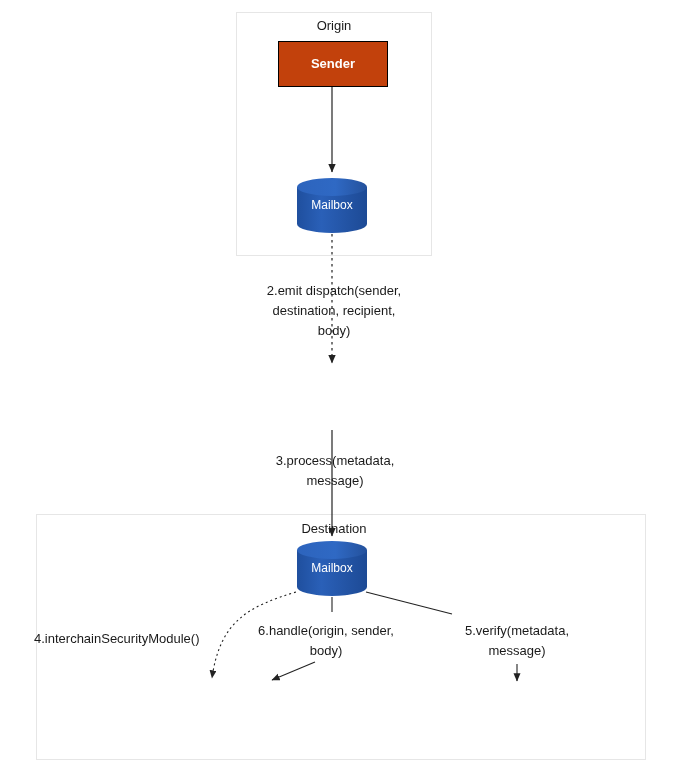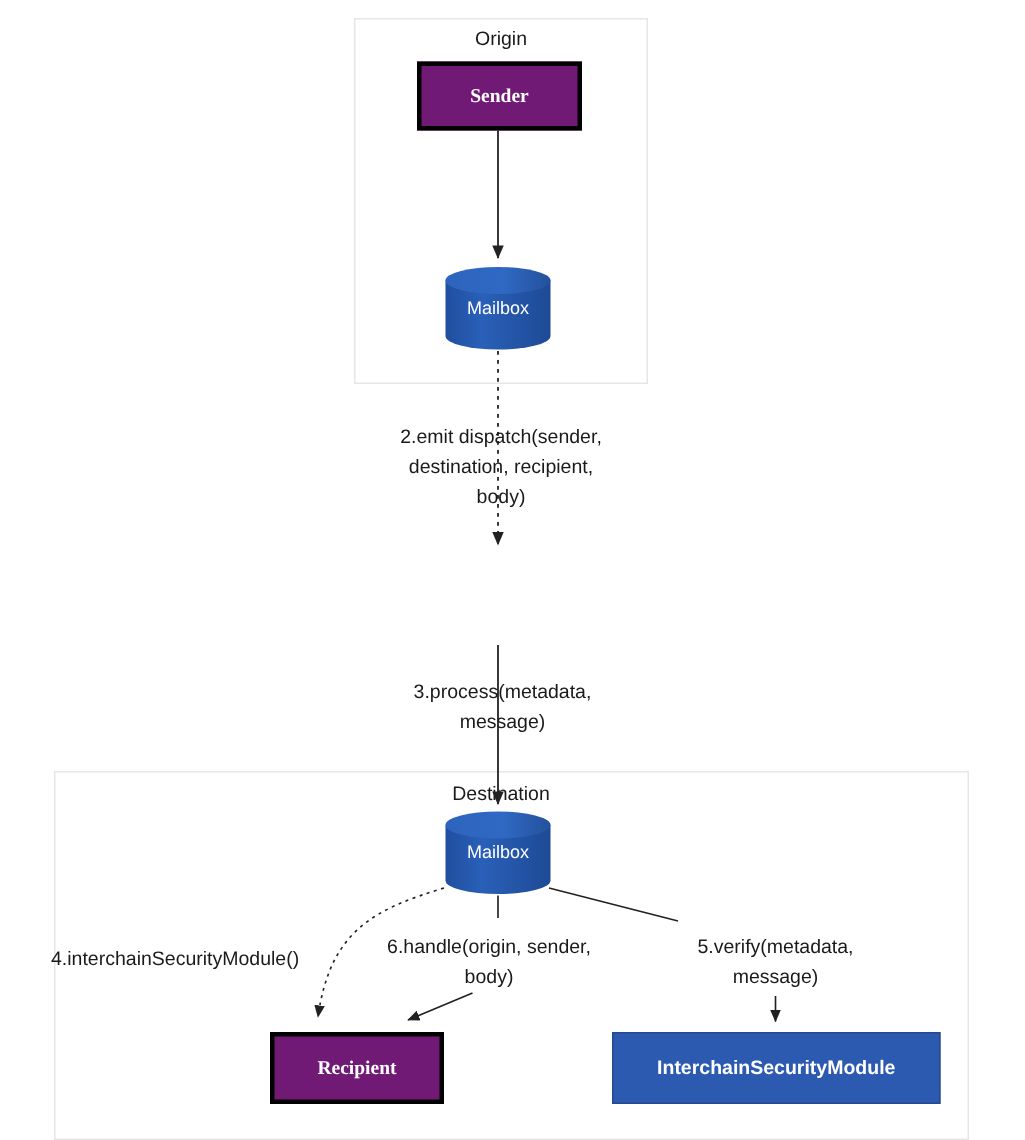--- a/index.html
+++ b/index.html
@@ -60,23 +60,22 @@
     justify-content: center;
     box-sizing: border-box;
     color: #ffffff;
     font-weight: bold;
     font-size: 13px;
     font-family: "Liberation Sans", sans-serif;
     text-align: center;
     line-height: 1.1;
   }
   .node-rect-orange {
-    background: #701a75;
-    border: 3px solid #000000;
-    font-family: Liberation Serif, serif;
+    background: #c2410c;
+    border: 1px solid #000000;
   }
   .node-rect-blue {
     background: #2c5ab0;
     border: 1px solid #24498f;
   }
   .node-circle-blue {
     background: #2258ad;
     border-radius: 50%;
   }
   .node-cylinder {
@@ -185,27 +184,21 @@
 
 
   <div class="node node-cylinder" id="node-mailbox-dest">
     <svg class="cyl-svg" width="72" height="57" viewBox="0 0 72 57">
       <path d="M1,10 L1,47 A35,9 0 0 0 71,47 L71,10 Z" fill="url(#cylBodyGrad)"></path>
       <ellipse cx="36" cy="10" rx="35" ry="9" fill="url(#cylTopGrad)"></ellipse>
     </svg>
     <span class="cyl-text">Mailbox</span>
   </div>
 
-  <div class="node node-rect-orange" id="node-recipient">
-    <span>Recipient</span>
-  </div>
-
-  <div class="node node-rect-blue" id="node-ism">
-    <span>InterchainSecurityModule</span>
-  </div>
+
 
   <div class="edge-label" id="edgelabel-2">2.emit dispatch(sender,
 destination, recipient,
 body)</div>
   <div class="edge-label" id="edgelabel-3">3.process(metadata,
 message)</div>
   <div class="edge-label" id="edgelabel-4">4.interchainSecurityModule()</div>
   <div class="edge-label" id="edgelabel-5">5.verify(metadata,
 message)</div>
   <div class="edge-label" id="edgelabel-6">6.handle(origin, sender,

